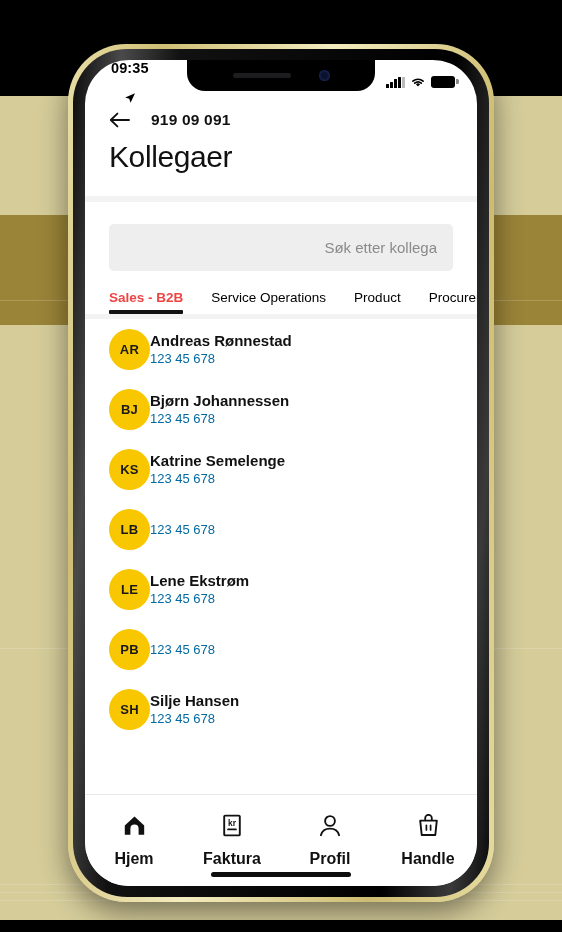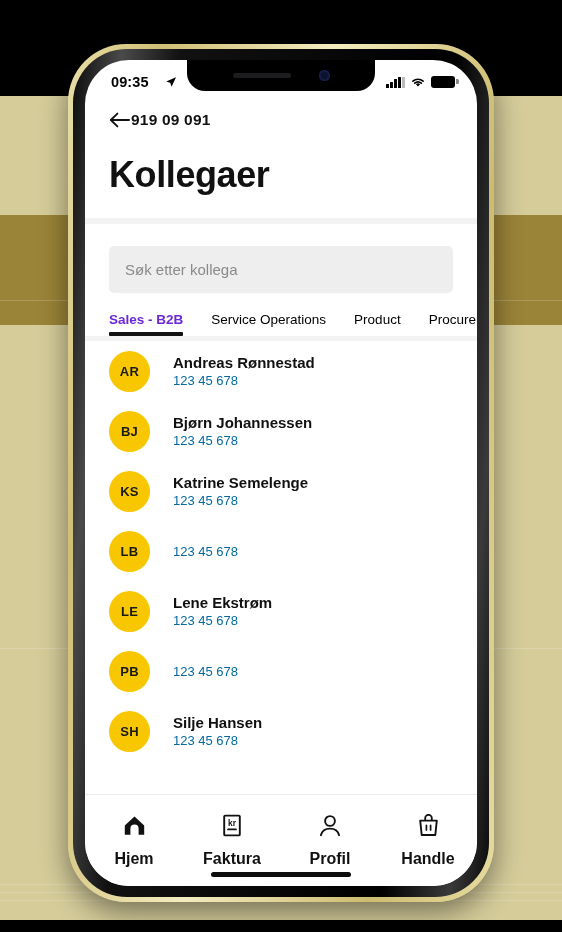--- a/index.html
+++ b/index.html
@@ -79,21 +79,21 @@
 
   
   #statusbar {
     position: absolute; top: 0; left: 0; right: 0; height: 38px;
     display: flex; align-items: center; justify-content: space-between;
     padding: 6px 22px 0 26px;
     z-index: 30;
   }
   #clock {
     font-size: 14.5px; font-weight: 700; color: #000; letter-spacing: .1px;
-    display: flex; align-items: center; gap: 16px;
+    display: flex; align-items: center; gap: 16px; flex-direction: column;
   }
   #status-right { display: flex; align-items: center; gap: 5px; }
 
   .sig { display: flex; align-items: flex-end; gap: 1.5px; height: 11px; }
   .sig i { display: block; width: 2.6px; background: #000; border-radius: .5px; }
   .sig i.d1 { height: 4px; }
   .sig i.d2 { height: 6px; }
   .sig i.d3 { height: 8.5px; }
   .sig i.d4 { height: 11px; }
   .sig i.off { background: #bcbcbc; }
@@ -102,70 +102,71 @@
     width: 24px; height: 11.5px; border-radius: 3px; background: #000;
     position: relative;
   }
   .batt::after {
     content: ""; position: absolute; right: -3.5px; top: 3.2px;
     width: 2.2px; height: 5px; border-radius: 0 1.5px 1.5px 0; background: #8a8a8a;
   }
 
   
   #app-header { padding: 46px 24px 0 24px; }
-  #navrow { display: flex; align-items: center; gap: 0; height: 28px; }
+  #navrow { display: flex; align-items: center; gap: 20px; height: 28px; }
   #back-arrow { cursor: pointer; display: flex; align-items: center; }
   #nav-title { font-size: 15.5px; font-weight: 700; color: #111; letter-spacing: .2px; }
   #page-title {
-    margin-top: 20px; font-size: 36px; font-weight: 700; color: #111;
+    margin-top: 6px; font-size: 30px; font-weight: 400; color: #111;
     letter-spacing: -.4px;
   }
   #header-rule { margin-top: 22px; height: 6px; background: #f3f3f3; }
 
   
   #search-wrap { padding: 22px 24px 0 24px; }
   #search-input {
     width: 100%; height: 47px; border: none; outline: none;
     background: #eeeeee; border-radius: 5px;
     padding: 0 16px; font-size: 15px; color: #333;
     font-family: "Liberation Sans", sans-serif;
+    text-align: right;
   }
   #search-input::placeholder { color: #8a8a8a; }
 
   
   #tabs-outer { margin-top: 19px; position: relative; }
   #tabs {
     display: flex; gap: 28px; padding: 0 24px;
     overflow: hidden; white-space: nowrap;
   }
   .tab {
     font-size: 13.5px; color: #000000; padding-bottom: 9px;
     position: relative; cursor: pointer; flex: 0 0 auto;
   }
-  .tab.active { color: #6d28d9; font-weight: 700; }
+  .tab.active { color: #ef4444; font-weight: 700; }
   .tab.active::after {
     content: ""; position: absolute; left: 0; right: 0; bottom: 0;
     height: 4px; background: #111; border-radius: 1px;
   }
   #tabs-rule { height: 5px; background: #f3f3f3; }
 
   
   #list { padding: 0 24px; }
   .row {
     display: flex; align-items: center; 
     height: 60px; cursor: pointer;
   }
   .avatar {
     flex: 0 0 auto;
     width: 41px; height: 41px; border-radius: 50%;
     background: #f8c700;
     display: flex; align-items: center; justify-content: center;
     font-size: 13px; font-weight: 800; color: #1a1a1a; letter-spacing: .3px;
   }
-  .rowtext { display: flex; flex-direction: column; gap: 2px; min-width: 0; margin-left: 23px; }
+  .rowtext { display: flex; flex-direction: column; gap: 2px; min-width: 0; }
   .rname { font-size: 15px; font-weight: 700; color: #111; }
   .rphone { font-size: 13px; color: #0369a1; }
 
   
   #tabbar {
     position: absolute; left: 0; right: 0; bottom: 0; height: 92px;
     background: #fff; border-top: 1px solid #eaeaea;
     display: flex; align-items: flex-start; padding-top: 12px;
     z-index: 20;
   }

